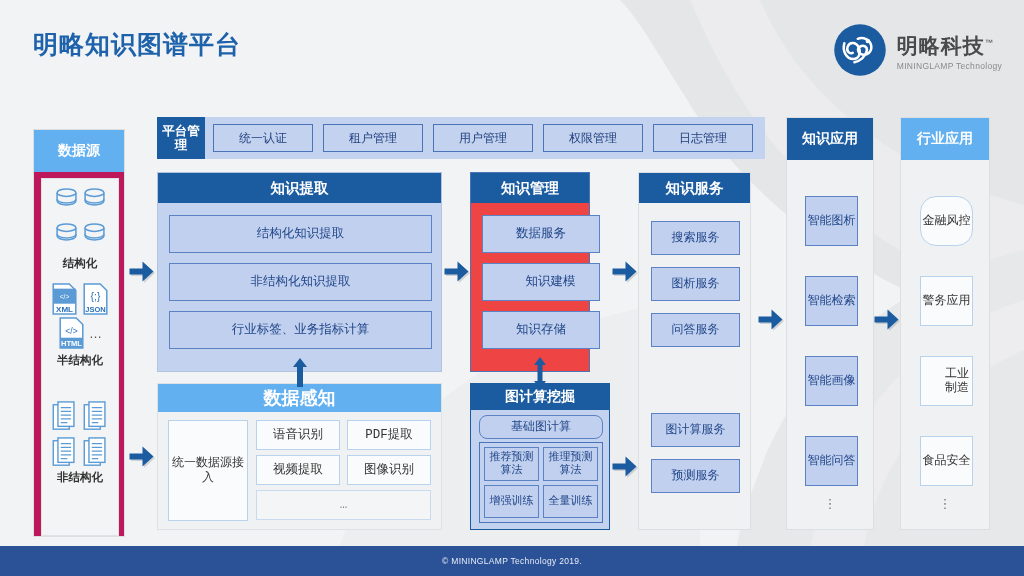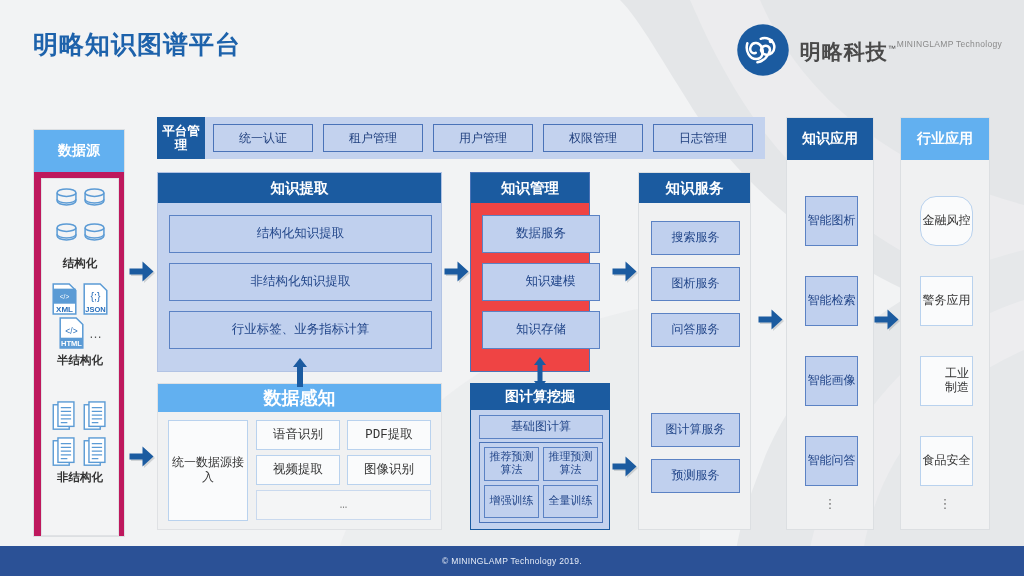--- a/index.html
+++ b/index.html
@@ -12,21 +12,21 @@
   #bgcurves { position: absolute; inset: 0; width: 1024px; height: 576px; z-index: 0; }
 
   
   .header { position: absolute; left: 0; top: 0; width: 1024px; height: 100px; z-index: 3; }
   .page-title {
     position: absolute; left: 33px; top: 28px;
     font-size: 25px; font-weight: bold; color: #1d62ab; letter-spacing: 1px;
   }
   .logo-wrap { position: absolute; right: 22px; top: 22px; display: flex; align-items: center; gap: 9px; }
   .logo-mark { width: 56px; height: 56px; }
-  .logo-text { display: flex; justify-content: center; padding-top: 3px; }
+  .logo-text { display: flex; flex-direction: column; justify-content: center; padding-top: 3px; }
   .logo-cn { font-size: 21px; font-weight: bold; color: #4a4a4a; letter-spacing: 1px; position: relative; }
   .logo-tm { font-size: 8px; vertical-align: super; font-weight: normal; }
   .logo-en { font-size: 8.5px; color: #8a8a8a; letter-spacing: .3px; margin-top: 1px; }
 
   
   .canvas { position: absolute; left: 0; top: 100px; width: 1024px; height: 446px; z-index: 2; }
 
   
   .col { position: absolute; background: #f0f1f2; border: 1px solid #dcdfe2; }
   .col-head {
@@ -84,21 +84,21 @@
 
   
   #dperc { left: 157px; top: 283px; width: 285px; height: 147px; background: #f0f1f2; border-color: #dfe1e4; }
   #dperc .col-head { height: 28px; font-size: 18px; }
   #dperc-uni { position: absolute; left: 10px; top: 36px; width: 80px; height: 101px; font-size: 12px; }
   .dperc-cell { position: absolute; height: 30px; font-size: 12.5px; }
 
   
   #gcomp { left: 470px; top: 283px; width: 140px; height: 147px; background: #c3d2ee; border-color: #1b5ba0; }
   #gcomp .col-head { height: 26px; font-size: 14px; }
-  #gcomp-base { position: absolute; left: 8px; top: 31px; width: 124px; height: 24px; font-size: 12px; }
+  #gcomp-base { position: absolute; left: 8px; top: 31px; width: 124px; height: 24px; font-size: 12px; border-radius: 8px; }
   #gcomp-grid {
     position: absolute; left: 8px; top: 58px; width: 124px; height: 81px;
     border: 1px solid #4a73b8; padding: 4px; display: grid;
     grid-template-columns: 1fr 1fr; grid-template-rows: 1fr 1fr; gap: 4px;
   }
   #gcomp-grid .cell { font-size: 11px; }
 
   
   #kapp { left: 786px; top: 17px; width: 88px; height: 413px; }
   #kapp .col-head { height: 42px; font-size: 14px; }

